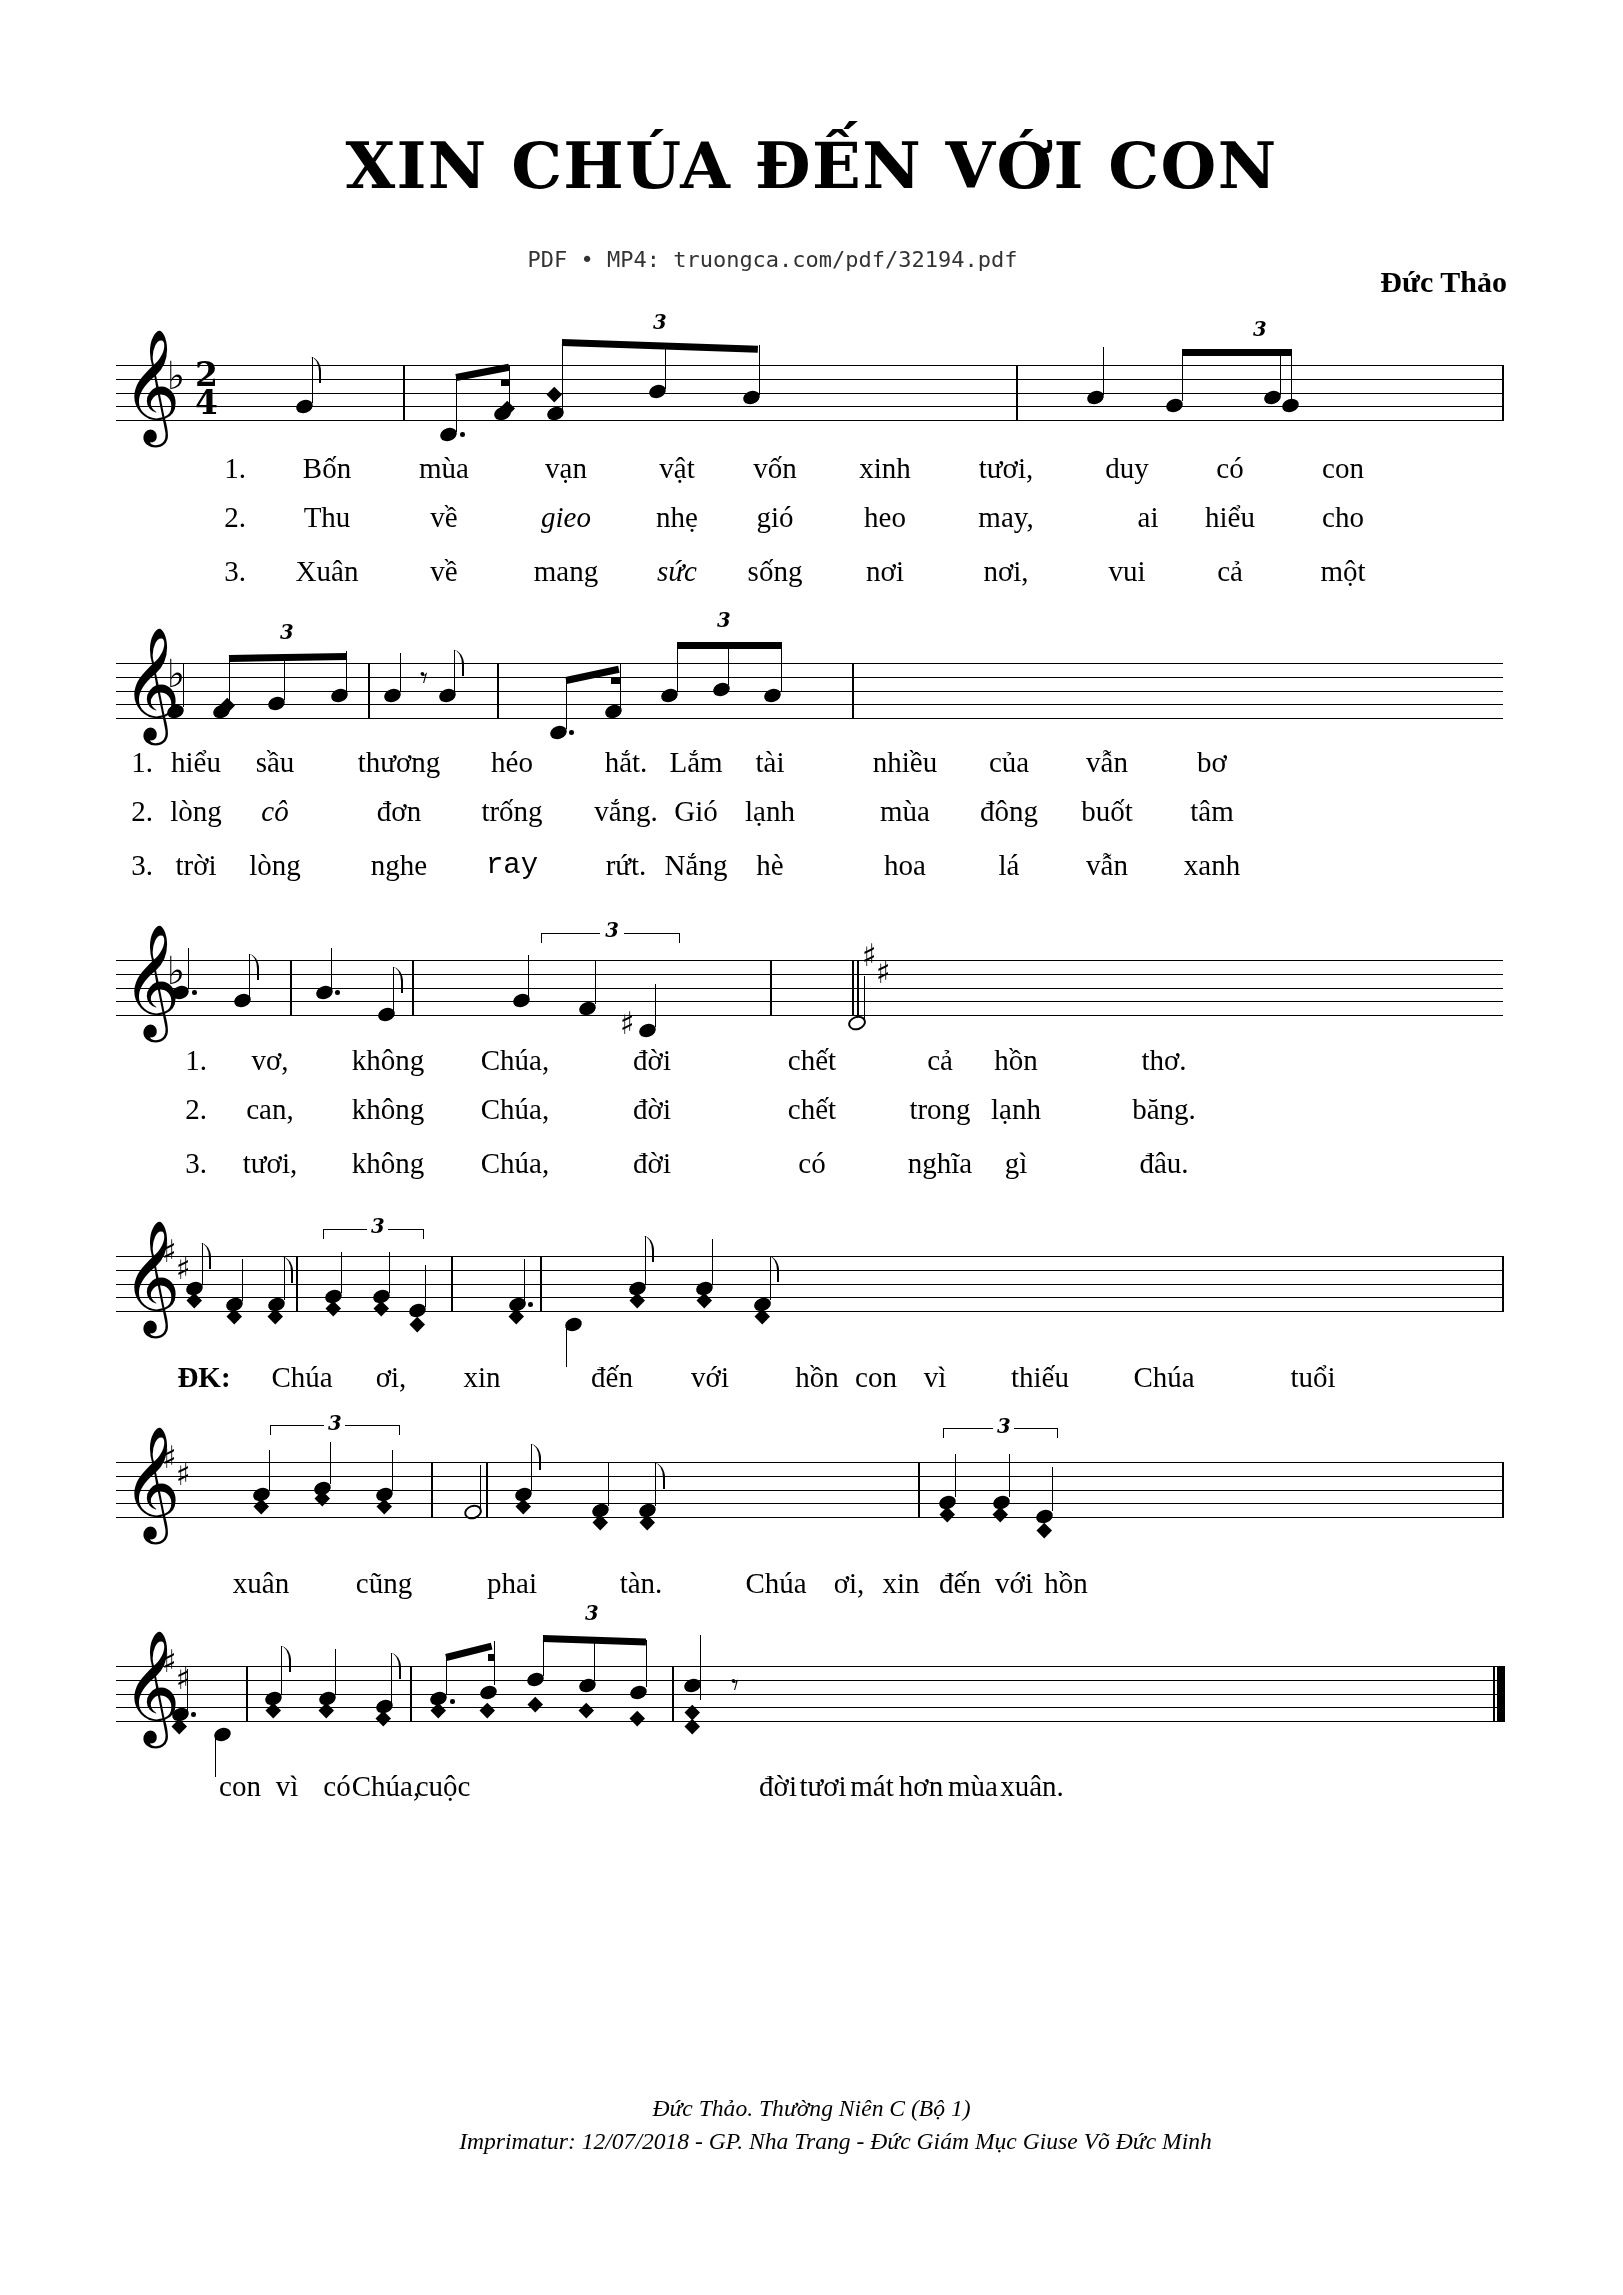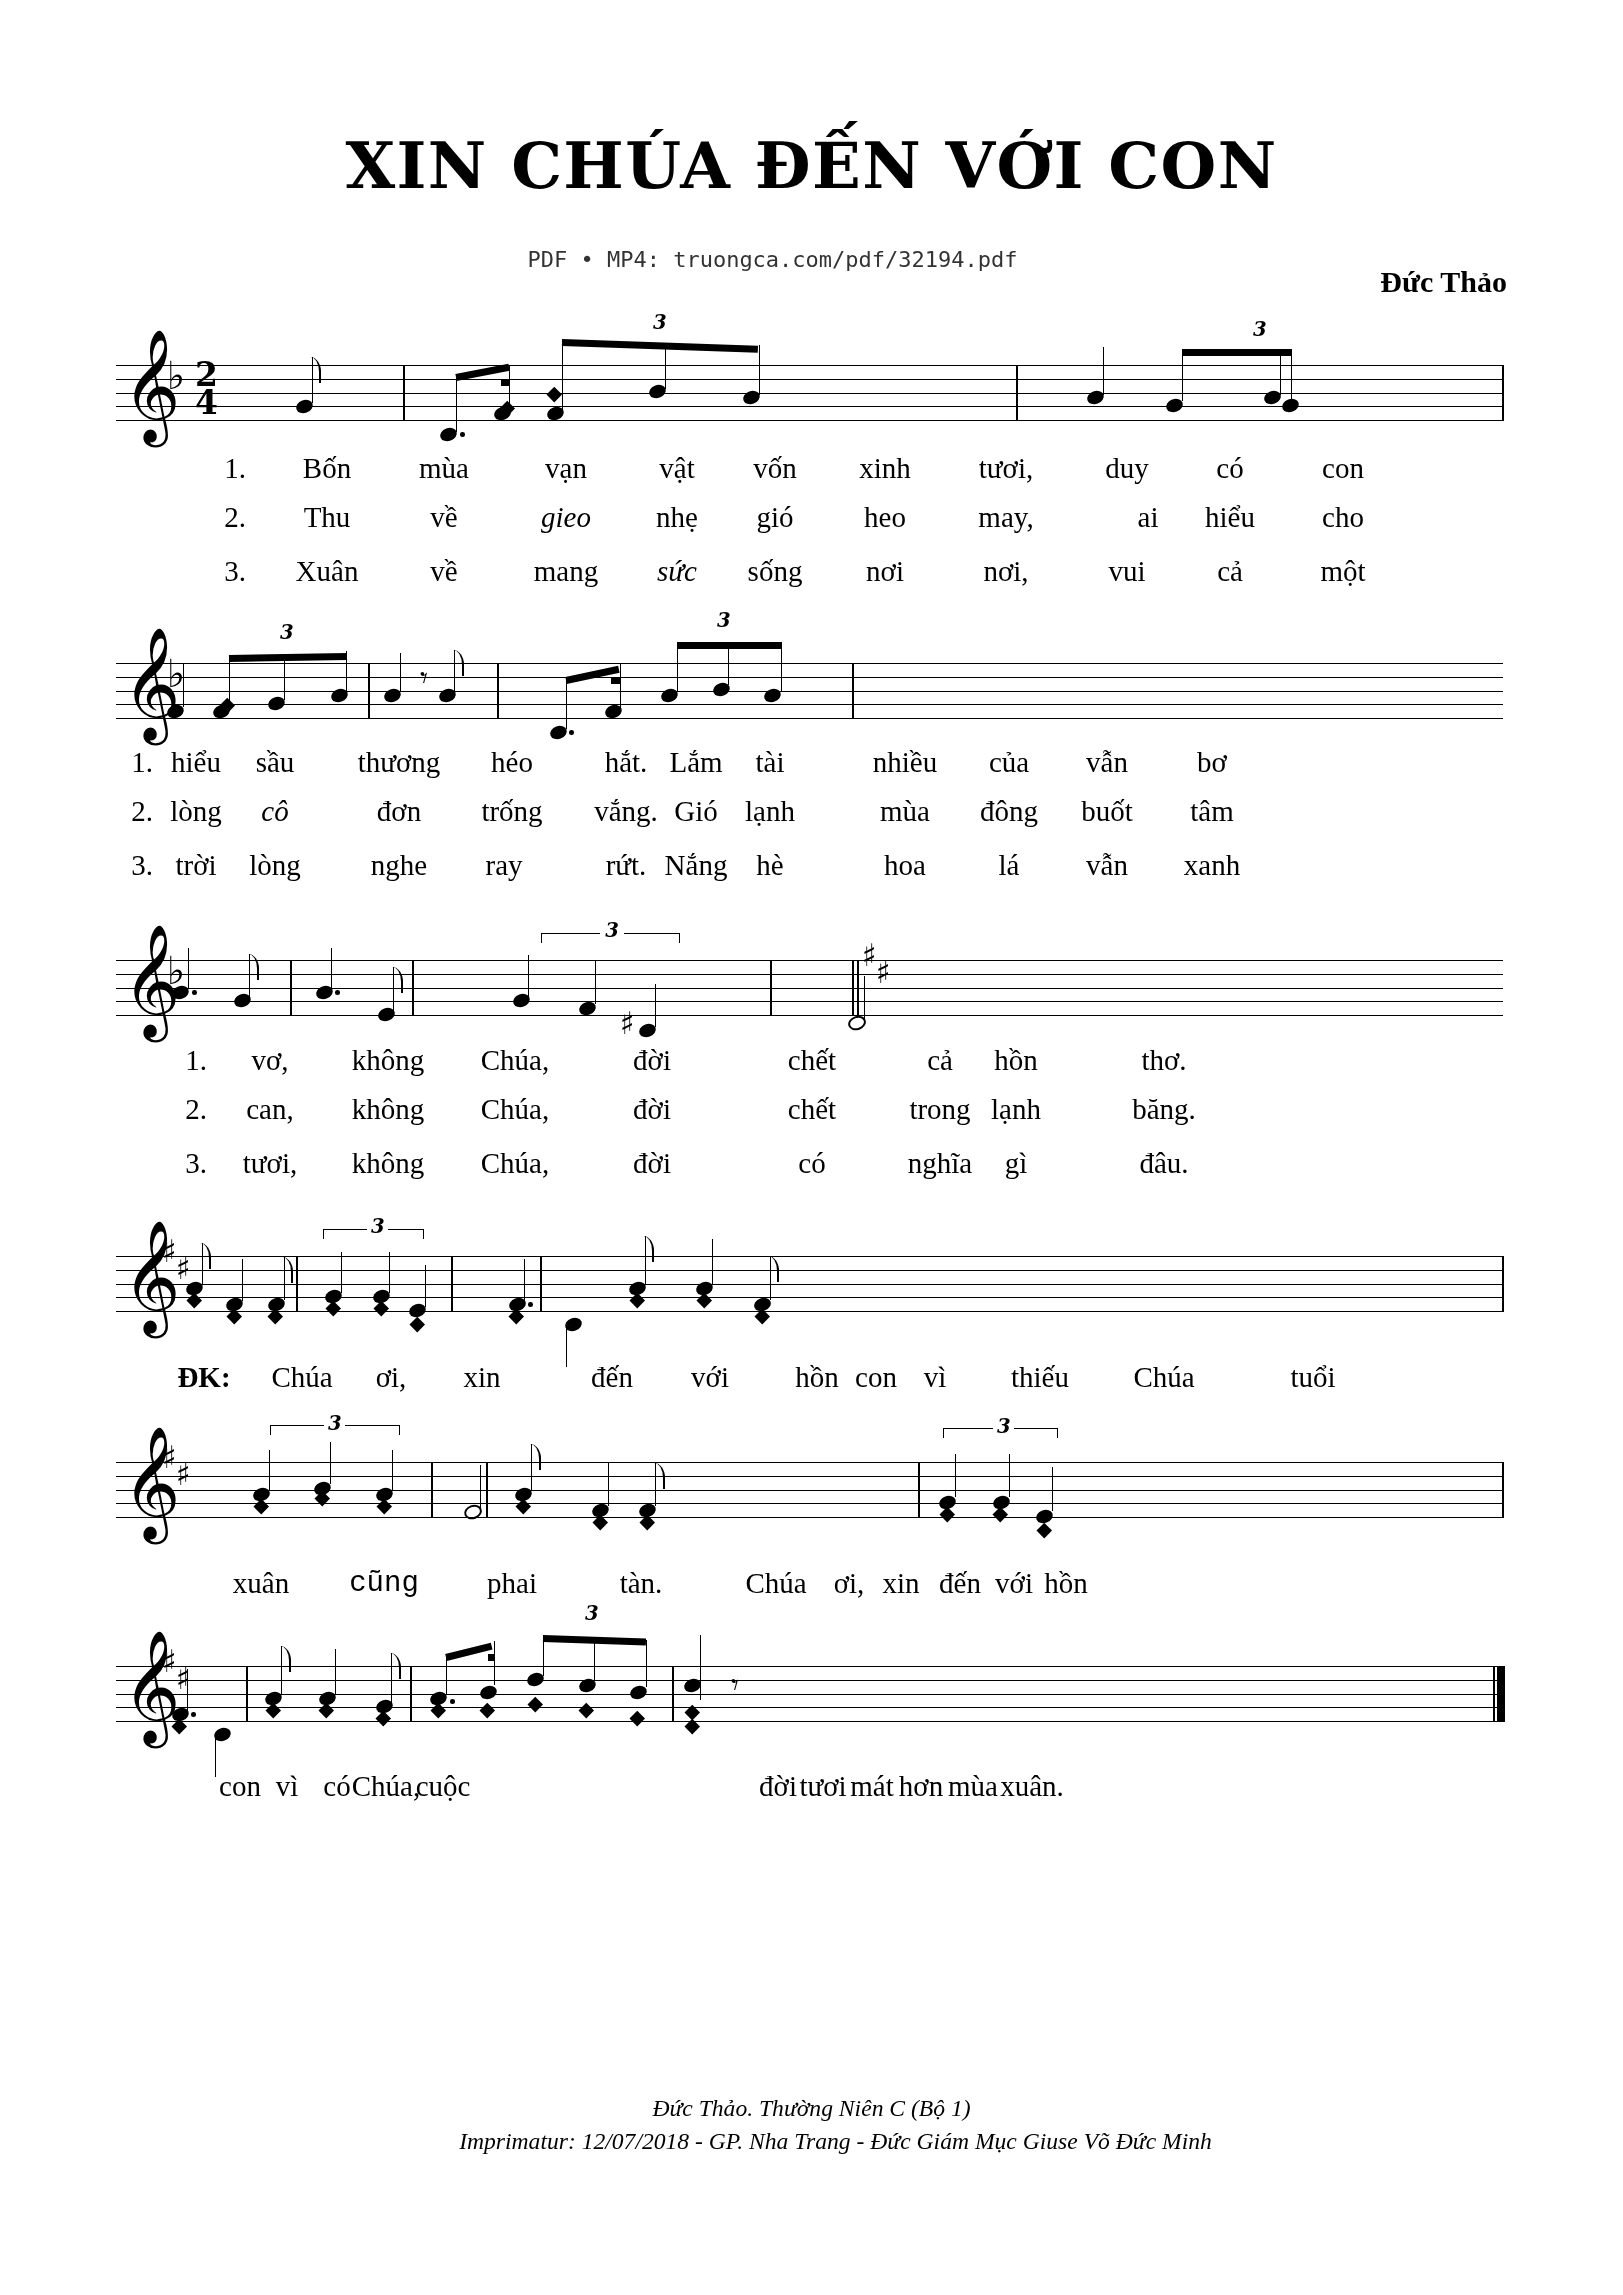--- a/index.html
+++ b/index.html
@@ -197,21 +197,21 @@
   <span class="lyric" style="left:789px;">mùa</span>
   <span class="lyric" style="left:893px;">đông</span>
   <span class="lyric" style="left:991px;">buốt</span>
   <span class="lyric" style="left:1096px;">tâm</span>
 </div>
 <div class="lyric-row" style="top:849px;">
   <span class="lyric" style="left:26px;">3.</span>
   <span class="lyric" style="left:80px;">trời</span>
   <span class="lyric" style="left:159px;">lòng</span>
   <span class="lyric" style="left:283px;">nghe</span>
-  <span class="lyric" style="left:388px;">ray</span>
+  <span class="lyric" style="left:396px;font-family:Liberation Mono, monospace;">ray</span>
   <span class="lyric" style="left:510px;">rứt.</span>
   <span class="lyric" style="left:580px;">Nắng</span>
   <span class="lyric" style="left:654px;">hè</span>
   <span class="lyric" style="left:789px;">hoa</span>
   <span class="lyric" style="left:893px;">lá</span>
   <span class="lyric" style="left:991px;">vẫn</span>
   <span class="lyric" style="left:1096px;">xanh</span>
 </div>
 
 <div class="staff" style="top:960px;">
@@ -399,21 +399,21 @@
   <div class="note" style="left:877px;top:34px;"></div>
     <div class="diamond" style="left:879px;top:47px;"></div>
     <div class="stem" style="left:893px;top:-7.9px;height:43px;"></div>
   <div class="note" style="left:920px;top:48px;"></div>
     <div class="diamond" style="left:923px;top:63px;"></div>
     <div class="stem" style="left:936px;top:5.2px;height:44px;"></div>
   <div class="bar" style="left:1386px;"></div>
 </div>
 <div class="lyric-row" style="top:1567px;">
   <span class="lyric" style="left:145px;">xuân</span>
-  <span class="lyric" style="left:268px;font-family:Liberation Mono, monospace;">cũng</span>
+  <span class="lyric" style="left:268px;">cũng</span>
   <span class="lyric" style="left:396px;">phai</span>
   <span class="lyric" style="left:525px;">tàn.</span>
   <span class="lyric" style="left:660px;">Chúa</span>
   <span class="lyric" style="left:733px;">ơi,</span>
   <span class="lyric" style="left:785px;">xin</span>
   <span class="lyric" style="left:844px;">đến</span>
   <span class="lyric" style="left:898px;">với</span>
   <span class="lyric" style="left:950px;">hồn</span>
 </div>
 

